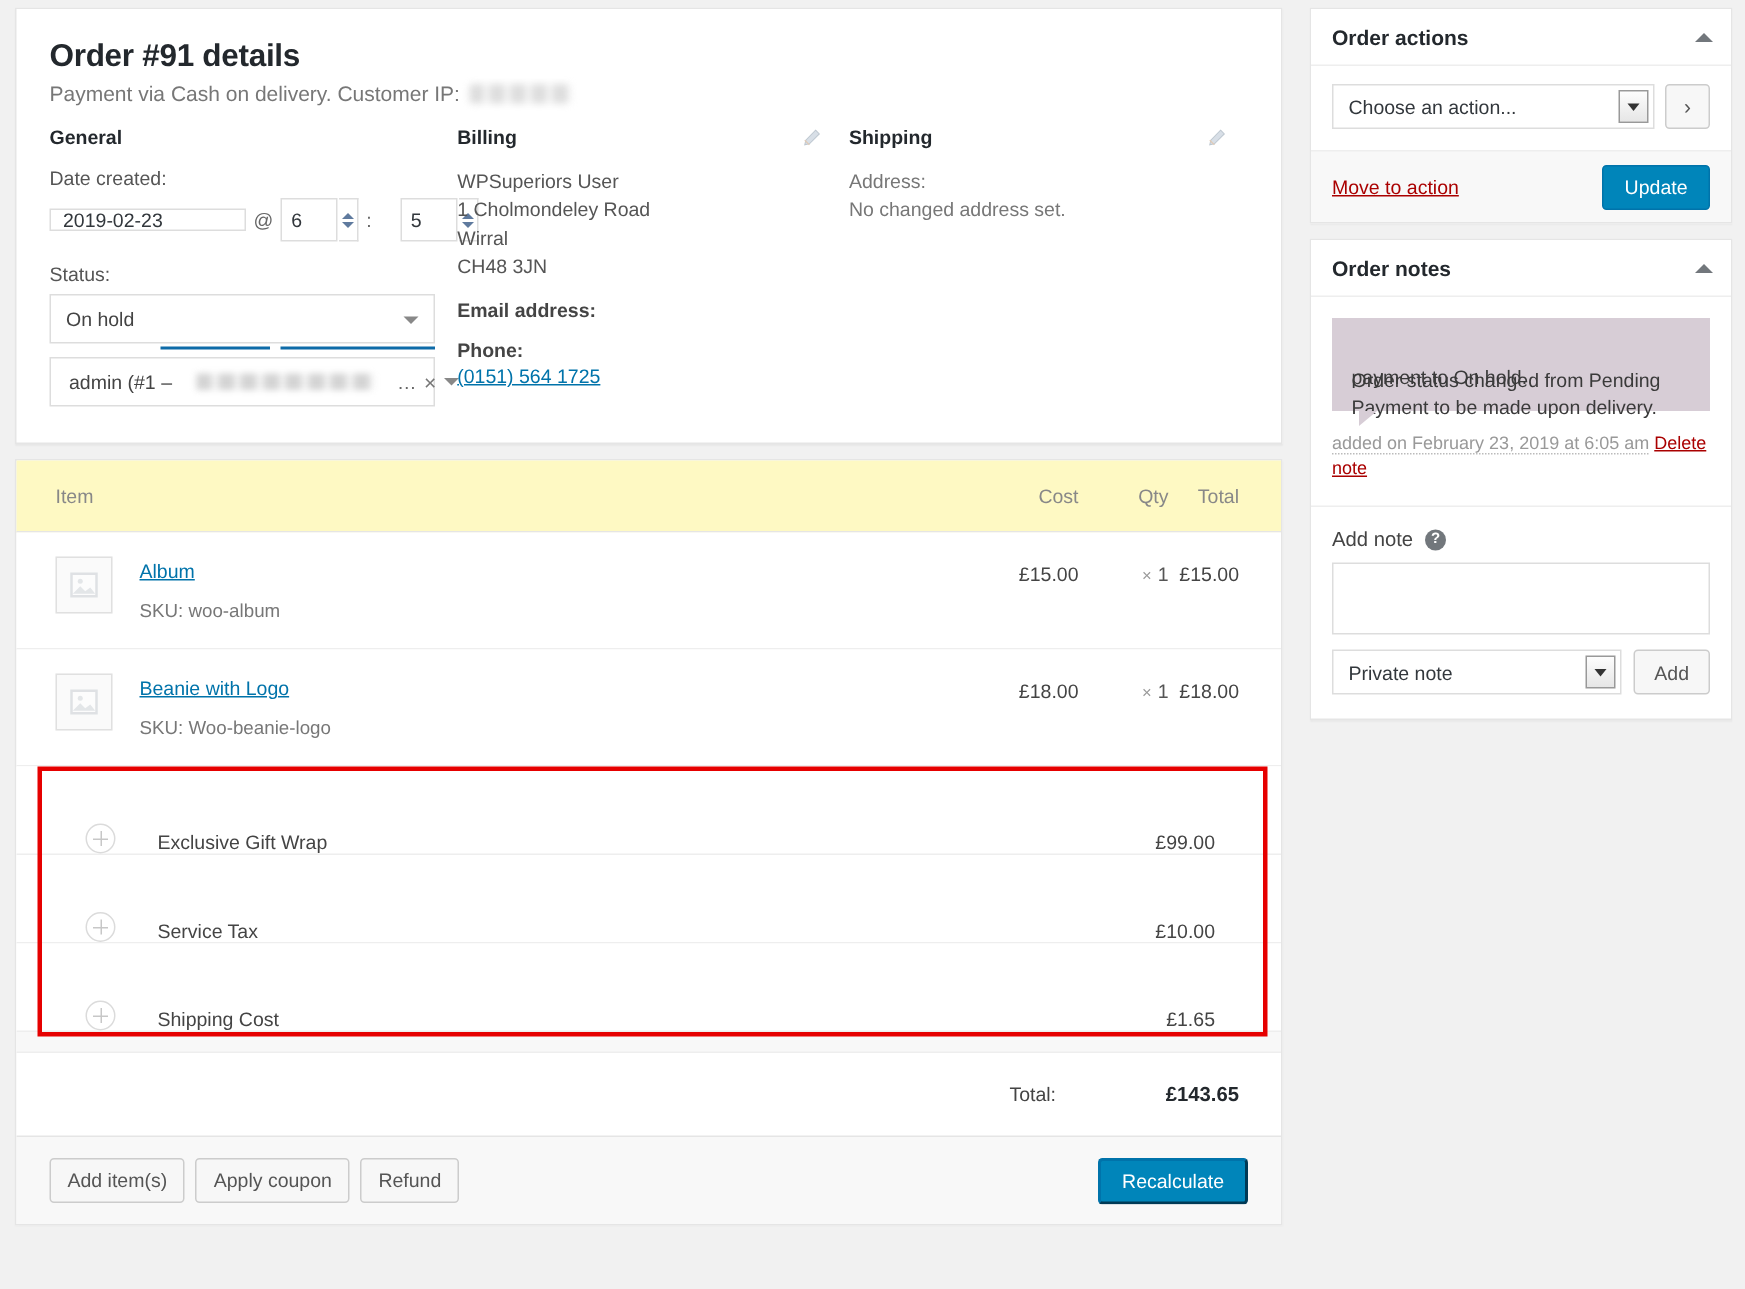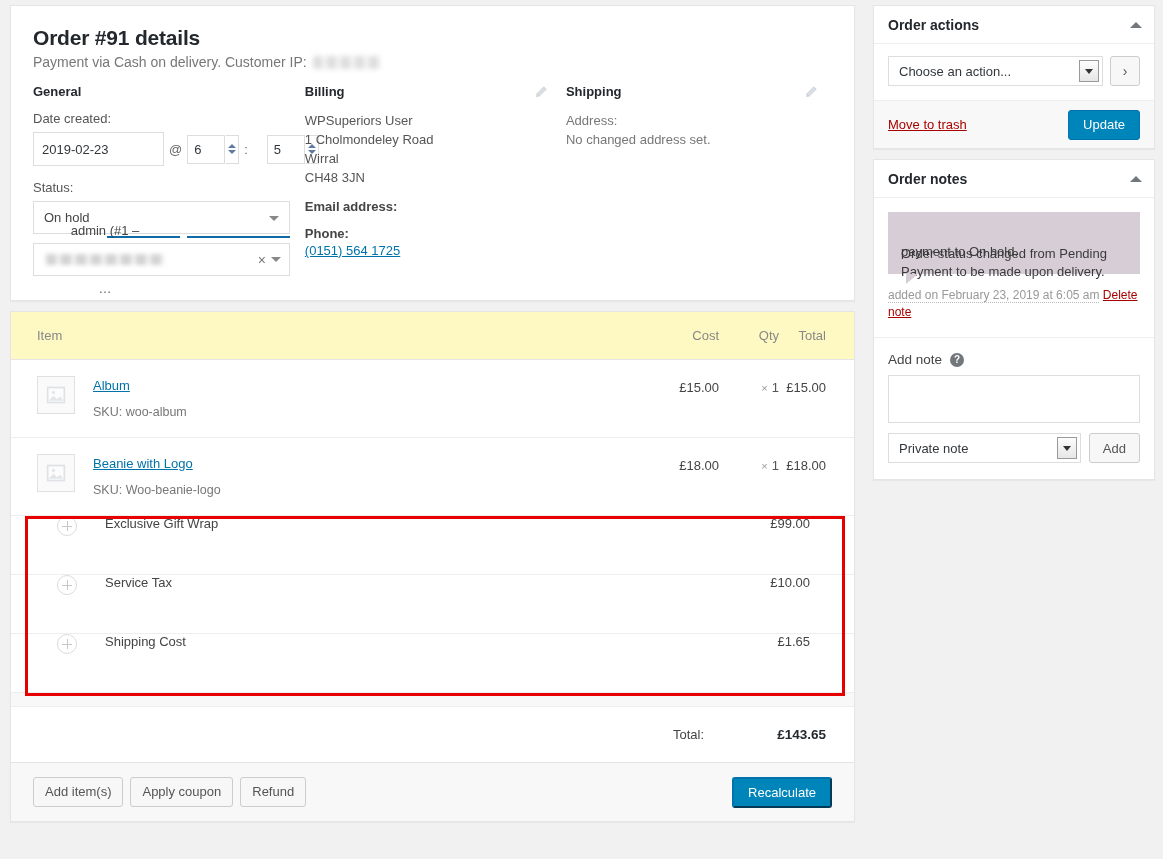--- a/index.html
+++ b/index.html
@@ -48,21 +48,21 @@
   .pencil-icon {
     position: absolute; right: 18px; top: 1px;
     width: 14px; height: 14px; opacity: .55; cursor: pointer;
   }
   .col-shipping .pencil-icon { right: 14px; }
 
   .field-label { font-size: 13px; color: #555; margin: 0 0 6px 0; }
 
   .date-row { display: flex; align-items: center; gap: 5px; margin-bottom: 14px; }
   .txt-input {
-    height: 34px; border: 1px solid #ddd; background: #fff;
+    height: 15px; border: 1px solid #ddd; background: #fff;
     font-family: inherit; font-size: 13px; color: #32373c;
     padding: 0 8px; border-radius: 0; outline: none;
   }
   .date-input { width: 131px; }
   .at-sign { color: #666; font-size: 13px; }
   .spin-wrap { position: relative; width: 38px; }
   .spin-input { width: 38px; height: 29px; padding: 0 6px; }
   .spinner {
     position: absolute; right: -14px; top: 0;
     width: 13px; height: 29px; border: 1px solid #ddd; border-left: none;
@@ -89,21 +89,21 @@
   .sel-underline { display: flex; width: 257px; height: 3px; margin: 2px 0 4px 0; }
   .sel-underline i { display: block; height: 2px; background: #0e6ba8; }
   .ul-a { width: 75px; margin-left: 74px; }
   .ul-b { width: 107px; margin-left: 7px; }
 
   .customer-select {
     width: 257px; height: 33px; border: 1px solid #ddd; background: #fff;
     display: flex; align-items: center; padding: 0 8px 0 12px;
     font-size: 13px; color: #444; cursor: pointer; position: relative;
   }
-  .cust-text { display: flex; align-items: center; gap: 16px; white-space: nowrap; flex-direction: column; }
+  .cust-text { display: flex; align-items: center; gap: 16px; white-space: nowrap; }
   .blur-mail {
     display: inline-block; width: 118px; height: 11px;
     background: repeating-linear-gradient(90deg,#cfcfcf 0 10px,#f0f0f0 10px 15px);
     filter: blur(2.2px); opacity: .9;
   }
   .cust-ell { color: #666; }
   .cust-x { margin-left: auto; color: #777; font-size: 14px; padding: 0 5px; }
   .cust-caret {
     width: 0; height: 0; border-left: 5px solid transparent;
     border-right: 5px solid transparent; border-top: 5px solid #888;
@@ -141,21 +141,21 @@
   .item-sku { color: #777; font-size: 12.5px; margin-top: 12px; }
   .cell-cost, .cell-qty, .cell-total { font-size: 13px; color: #444; padding-top: 4px; }
   .cell-cost { width: 70px; text-align: right; }
   .cell-qty  { width: 60px; text-align: right; color: #555; }
   .cell-total{ width: 75px; text-align: right; padding-right: 28px; }
   .qty-x { color: #999; font-size: 11px; margin-right: 4px; }
 
   
   .fee-zone { position: relative; background: #fff; }
   .fee-row {
-    display: flex; align-items: flex-start; height: 59px;
+    display: flex; align-items: flex-end; height: 59px;
     border-bottom: 1px solid #eee; background: #fff;
   }
   .fee-icon {
     width: 20px; height: 20px; margin-left: 46px; margin-right: 28px; flex: none;
     border: 1px solid #cfcfcf; border-radius: 50%; position: relative; opacity: .75;
   }
   .fee-icon:before, .fee-icon:after {
     content: ""; position: absolute; background: #b5b5b5;
   }
   .fee-icon:before { left: 4px; right: 4px; top: 50%; height: 1px; margin-top: -.5px; }
@@ -464,21 +464,21 @@
           <div class="wp-select">
             <span>Choose an action...</span>
             <span class="wp-sel-btn">
                 <i></i>
               </span>
           </div>
           <button class="go-btn">›</button>
         </div>
       </div>
       <div class="side-foot">
-        <a class="trash-link">Move to trash</a>
+        <a class="trash-link">Move to action</a>
         <button class="update-btn">Update</button>
       </div>
     </div>
 
     <div class="side-panel">
       <div class="side-head">
         <span class="side-title">Order notes</span>
         <span class="toggle-arrow"></span>
       </div>
 

